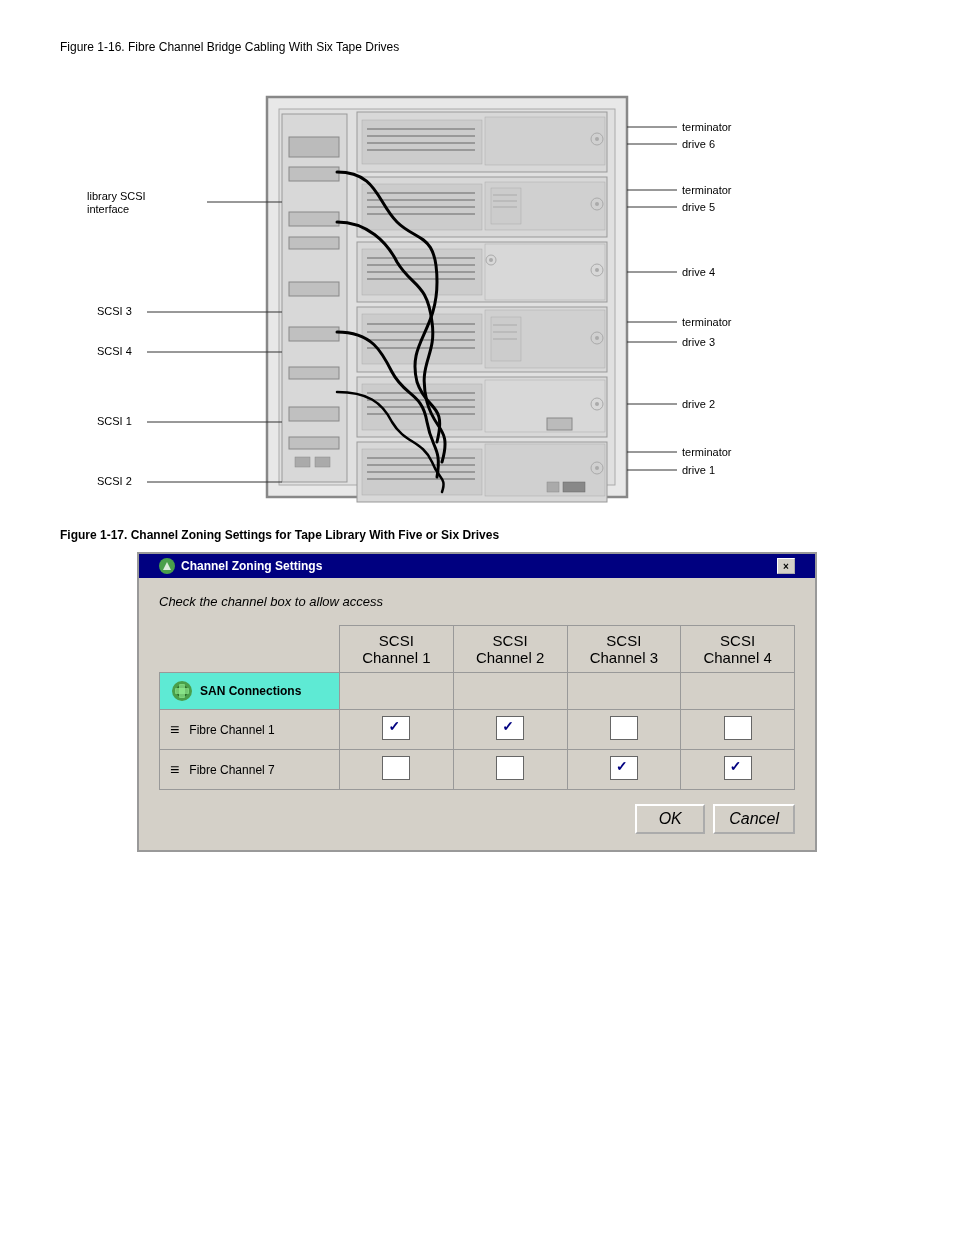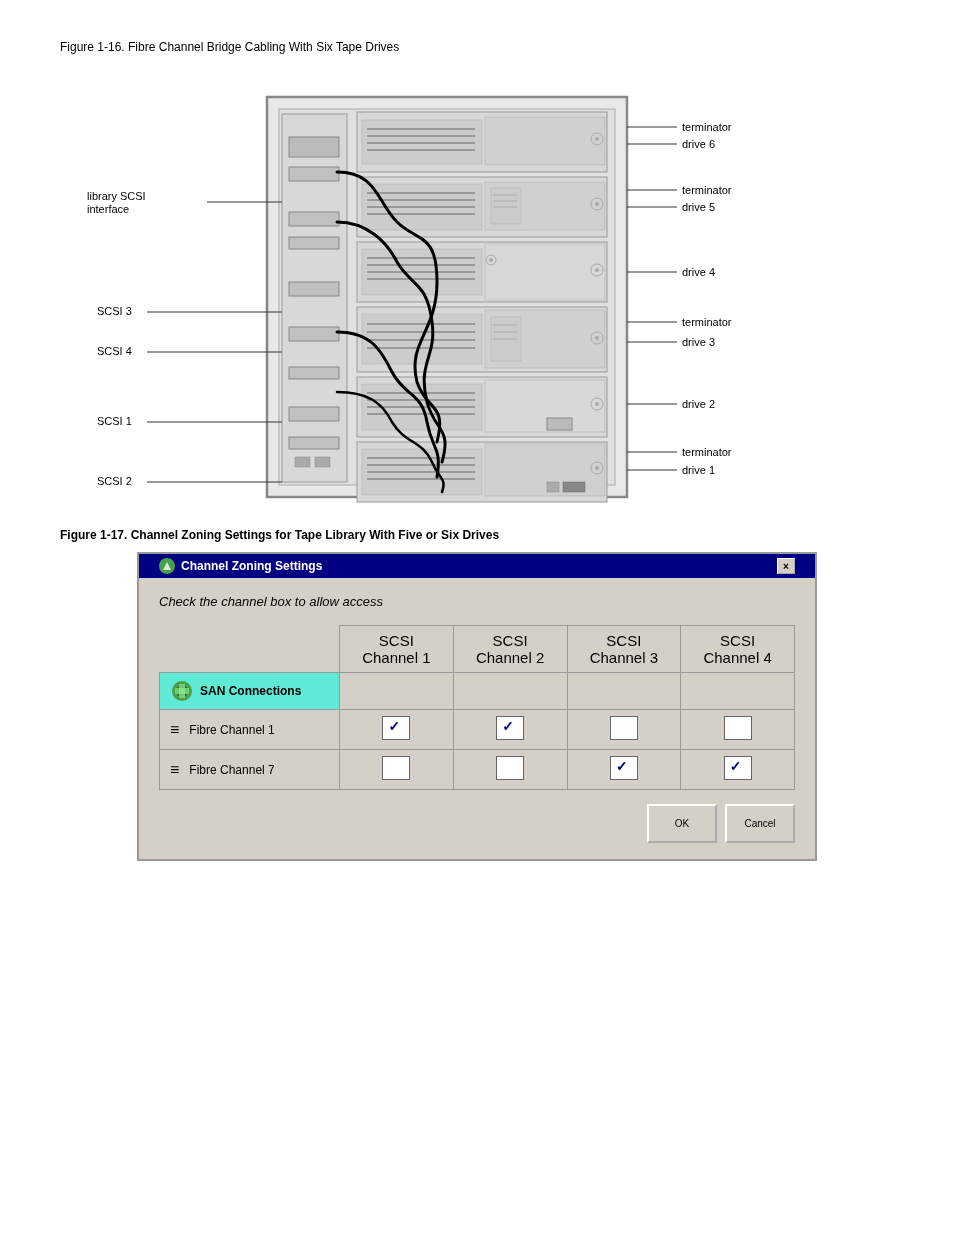--- a/index.html
+++ b/index.html
@@ -168,25 +168,26 @@
     .dialog-buttons {
       display: flex;
       justify-content: flex-end;
       gap: 8px;
       margin-top: 14px;
       padding-bottom: 4px;
     }
 
     .win-button {
       min-width: 70px;
-      padding: 12px 14px;
+      padding: 4px 14px;
       background: #d4d0c8;
       border: 2px outset #fff;
-      font-size: 10px;
+      font-size: 16px;
       cursor: pointer;
+      font-style: italic;
     }
 
     
     .page-footer {
       margin-top: 50px;
       display: flex;
       justify-content: space-between;
       align-items: center;
       border-top: 1px solid #ccc;
       padding-top: 8px;

